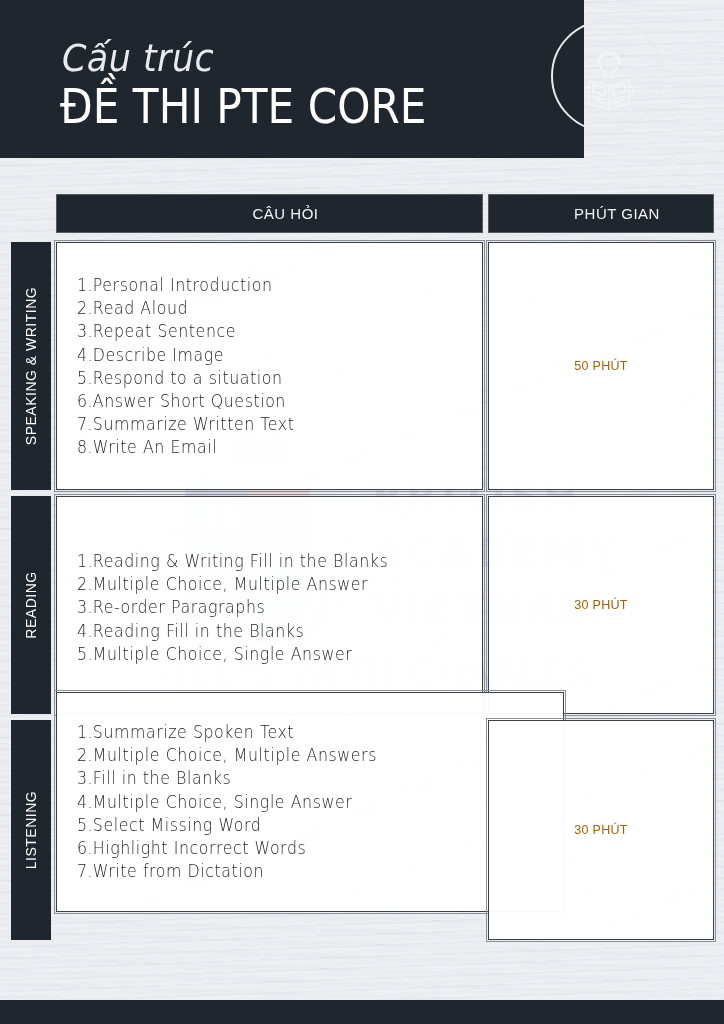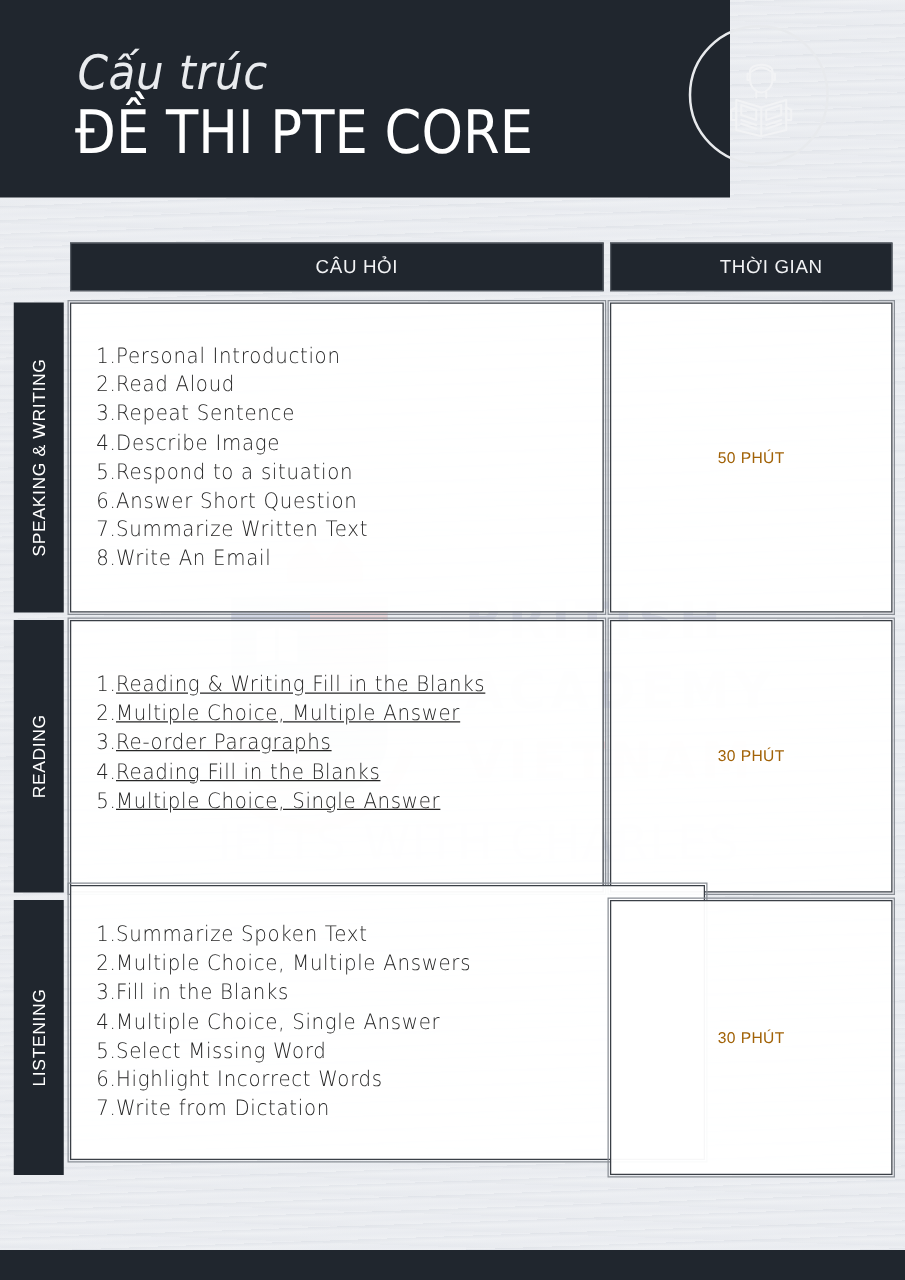--- a/index.html
+++ b/index.html
@@ -113,21 +113,21 @@
       <path d="M45 75 L60 72 L60 98 L45 100 Z M63 72 L78 75 L78 100 L63 98 Z" fill="#ffffff"></path>
     </g>
   </svg>
   <div class="wm-text" style="left:372px;top:474px;font-size:40px;color:rgba(43,58,140,0.09);">BRITISH</div>
   <div class="wm-text" style="left:372px;top:530px;font-size:40px;color:rgba(43,58,140,0.09);">ACADEMY</div>
   <div class="wm-text" style="left:372px;top:586px;font-size:40px;color:rgba(216,58,58,0.11);">VIETNAM</div>
   <div class="wm-text" style="left:174px;top:652px;font-size:38px;font-weight:normal;letter-spacing:1px;color:rgba(43,58,140,0.08);">IELTS WITH CHARLES</div>
 </div>
 
 <div class="col-head" style="left:56px;width:427px;">CÂU HỎI</div>
-<div class="col-head" style="left:488px;width:226px;">THỜI GIAN</div>
+<div class="col-head" style="left:488px;width:226px;">PHÚT GIAN</div>
 
 <div class="section-tab" style="top:242px;height:248px;">
   <span>SPEAKING &amp; WRITING</span>
 </div>
 <div class="cell q" style="left:56px;top:242px;width:427px;height:248px;">
   <ol style="top:31px;">
     <li><span class="num">1.</span><span>Personal Introduction</span></li>
     <li><span class="num">2.</span><span>Read Aloud</span></li>
     <li><span class="num">3.</span><span>Repeat Sentence</span></li>
     <li><span class="num">4.</span><span>Describe Image</span></li>
@@ -138,36 +138,36 @@
   </ol>
 </div>
 <div class="cell t" style="left:488px;top:242px;width:226px;height:248px;">
   <span>50 PHÚT</span>
 </div>
 
 <div class="section-tab" style="top:496px;height:218px;">
   <span>READING</span>
 </div>
 <div class="cell q" style="left:56px;top:496px;width:427px;height:218px;">
-  <ol style="top:40px;text-decoration:underline;">
+  <ol style="top:53px;">
     <li><span class="num">1.</span><span>Reading &amp; Writing Fill in the Blanks</span></li>
     <li><span class="num">2.</span><span>Multiple Choice, Multiple Answer</span></li>
     <li><span class="num">3.</span><span>Re-order Paragraphs</span></li>
     <li><span class="num">4.</span><span>Reading Fill in the Blanks</span></li>
     <li><span class="num">5.</span><span>Multiple Choice, Single Answer</span></li>
   </ol>
 </div>
 <div class="cell t" style="left:488px;top:496px;width:226px;height:218px;">
   <span>30 PHÚT</span>
 </div>
 
 <div class="section-tab" style="top:720px;height:220px;">
   <span>LISTENING</span>
 </div>
-<div class="cell q" style="left:56px;top:708px;width:508px;height:220px;">
+<div class="cell q" style="left:56px;top:692px;width:508px;height:220px;">
   <ol style="top:28px;">
     <li><span class="num">1.</span><span>Summarize Spoken Text</span></li>
     <li><span class="num">2.</span><span>Multiple Choice, Multiple Answers</span></li>
     <li><span class="num">3.</span><span>Fill in the Blanks</span></li>
     <li><span class="num">4.</span><span>Multiple Choice, Single Answer</span></li>
     <li><span class="num">5.</span><span>Select Missing Word</span></li>
     <li><span class="num">6.</span><span>Highlight Incorrect Words</span></li>
     <li><span class="num">7.</span><span>Write from Dictation</span></li>
   </ol>
 </div>

